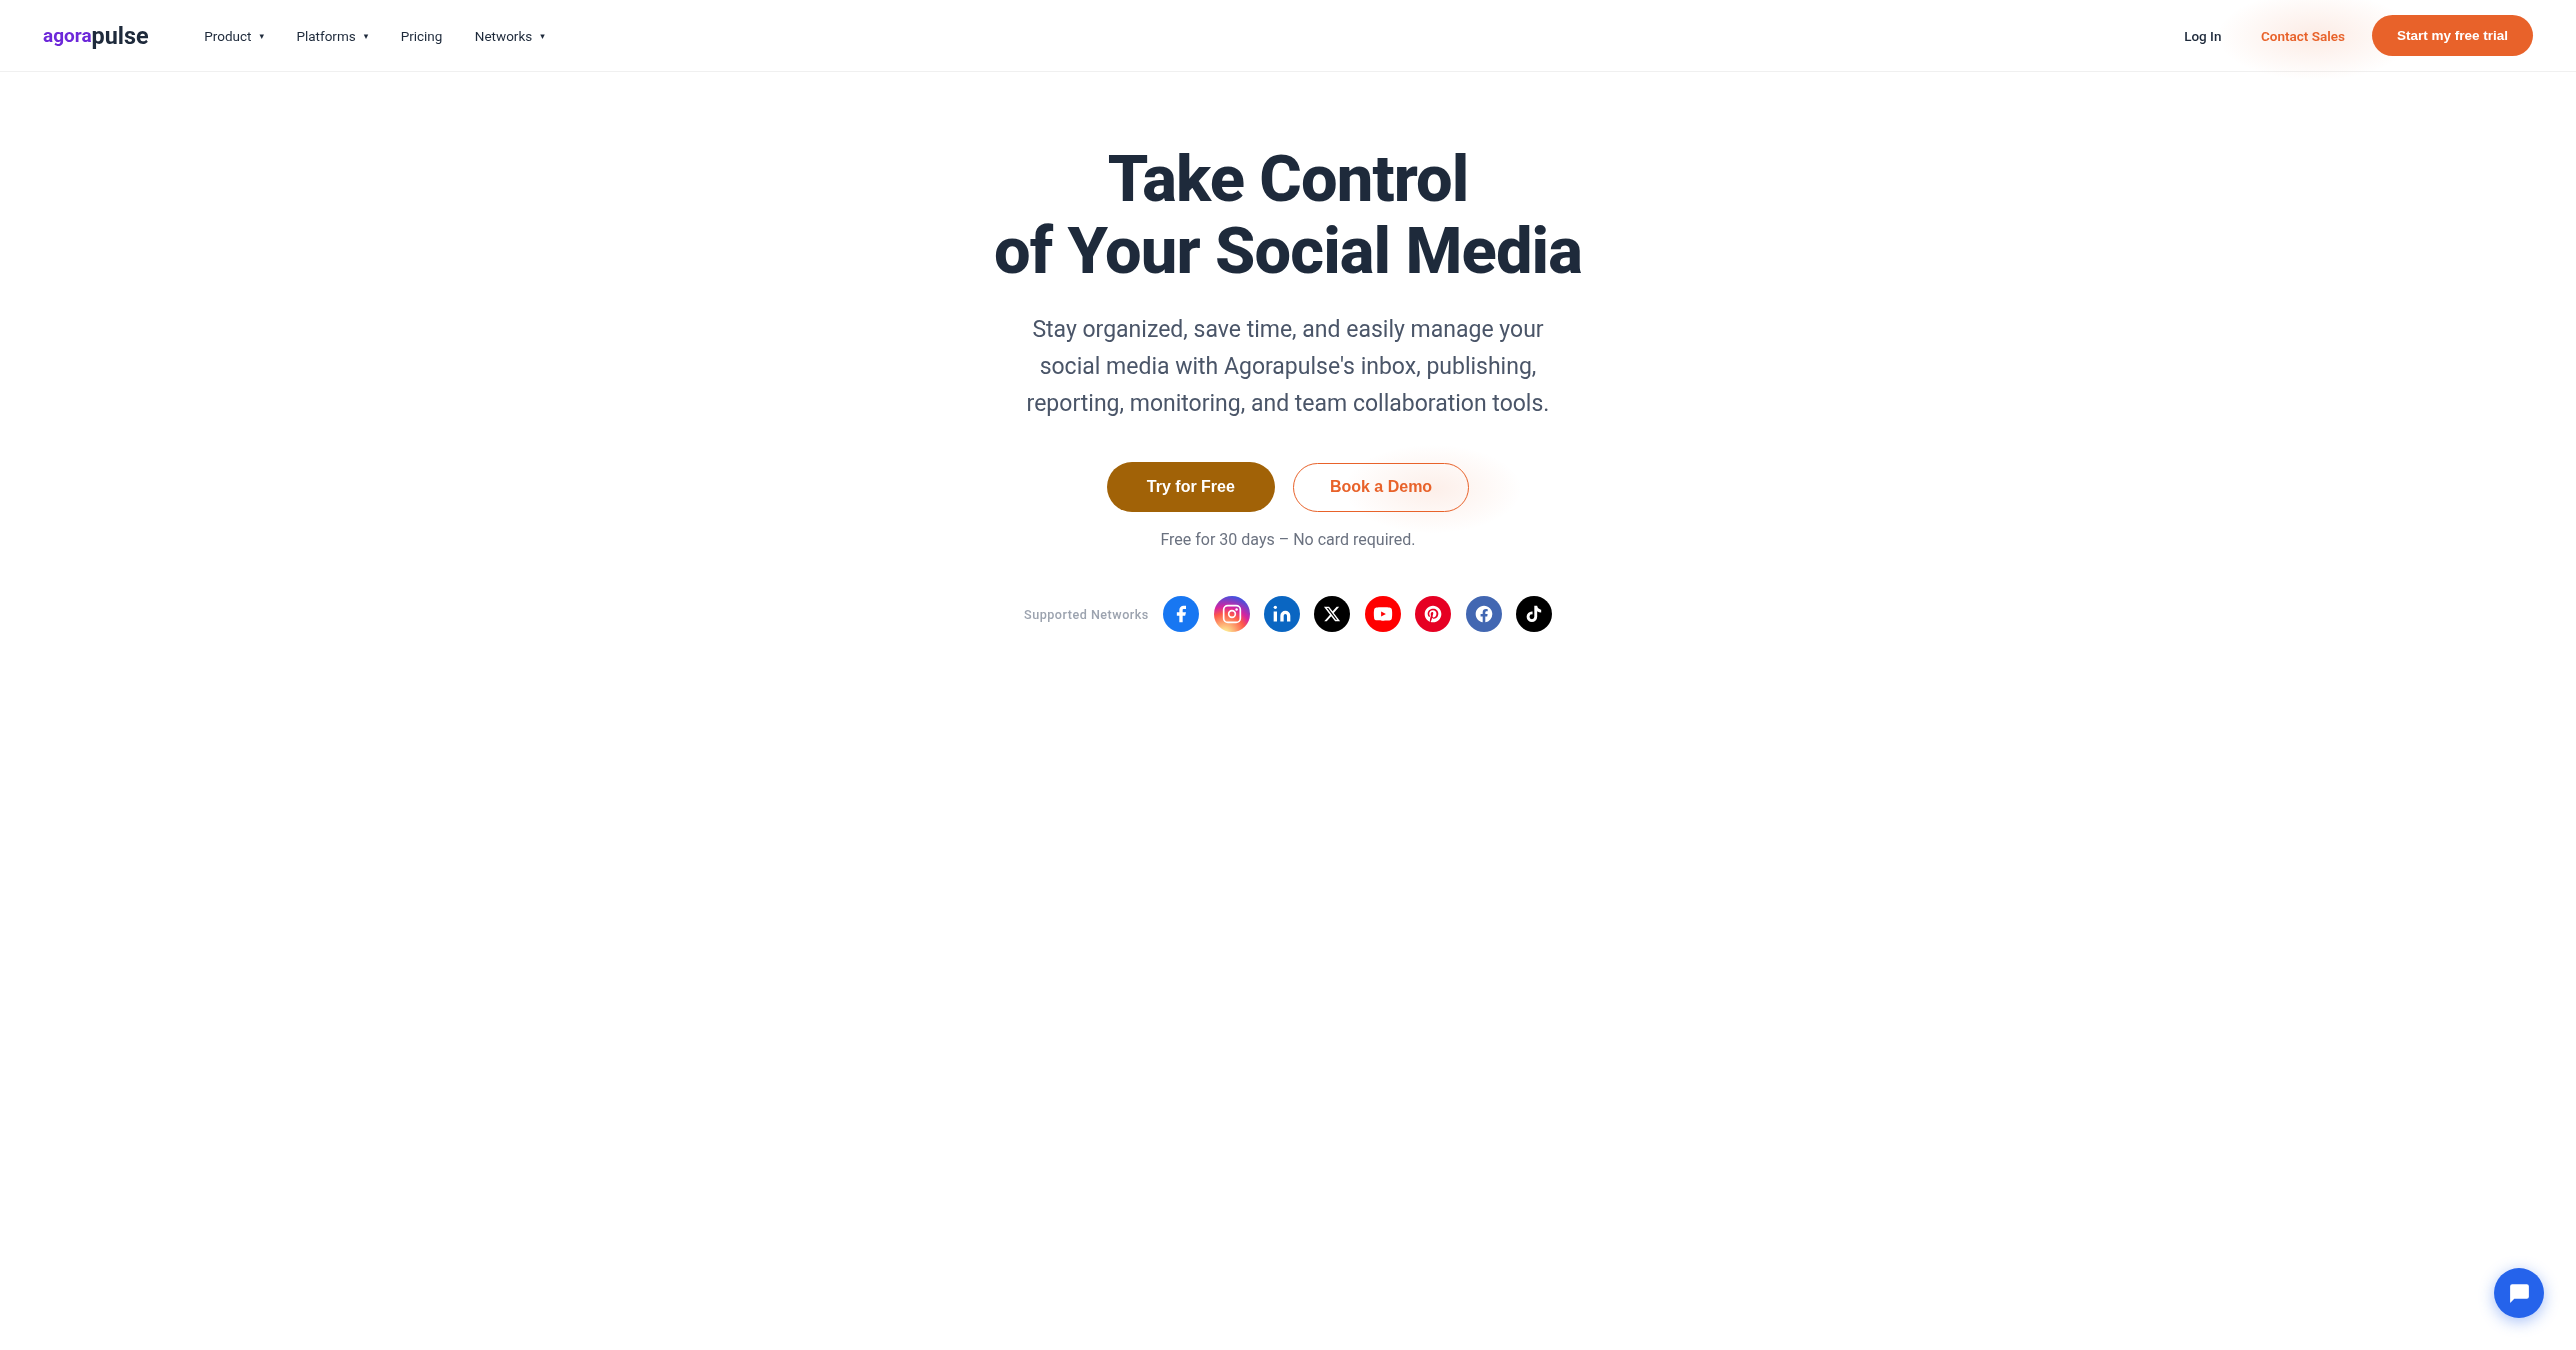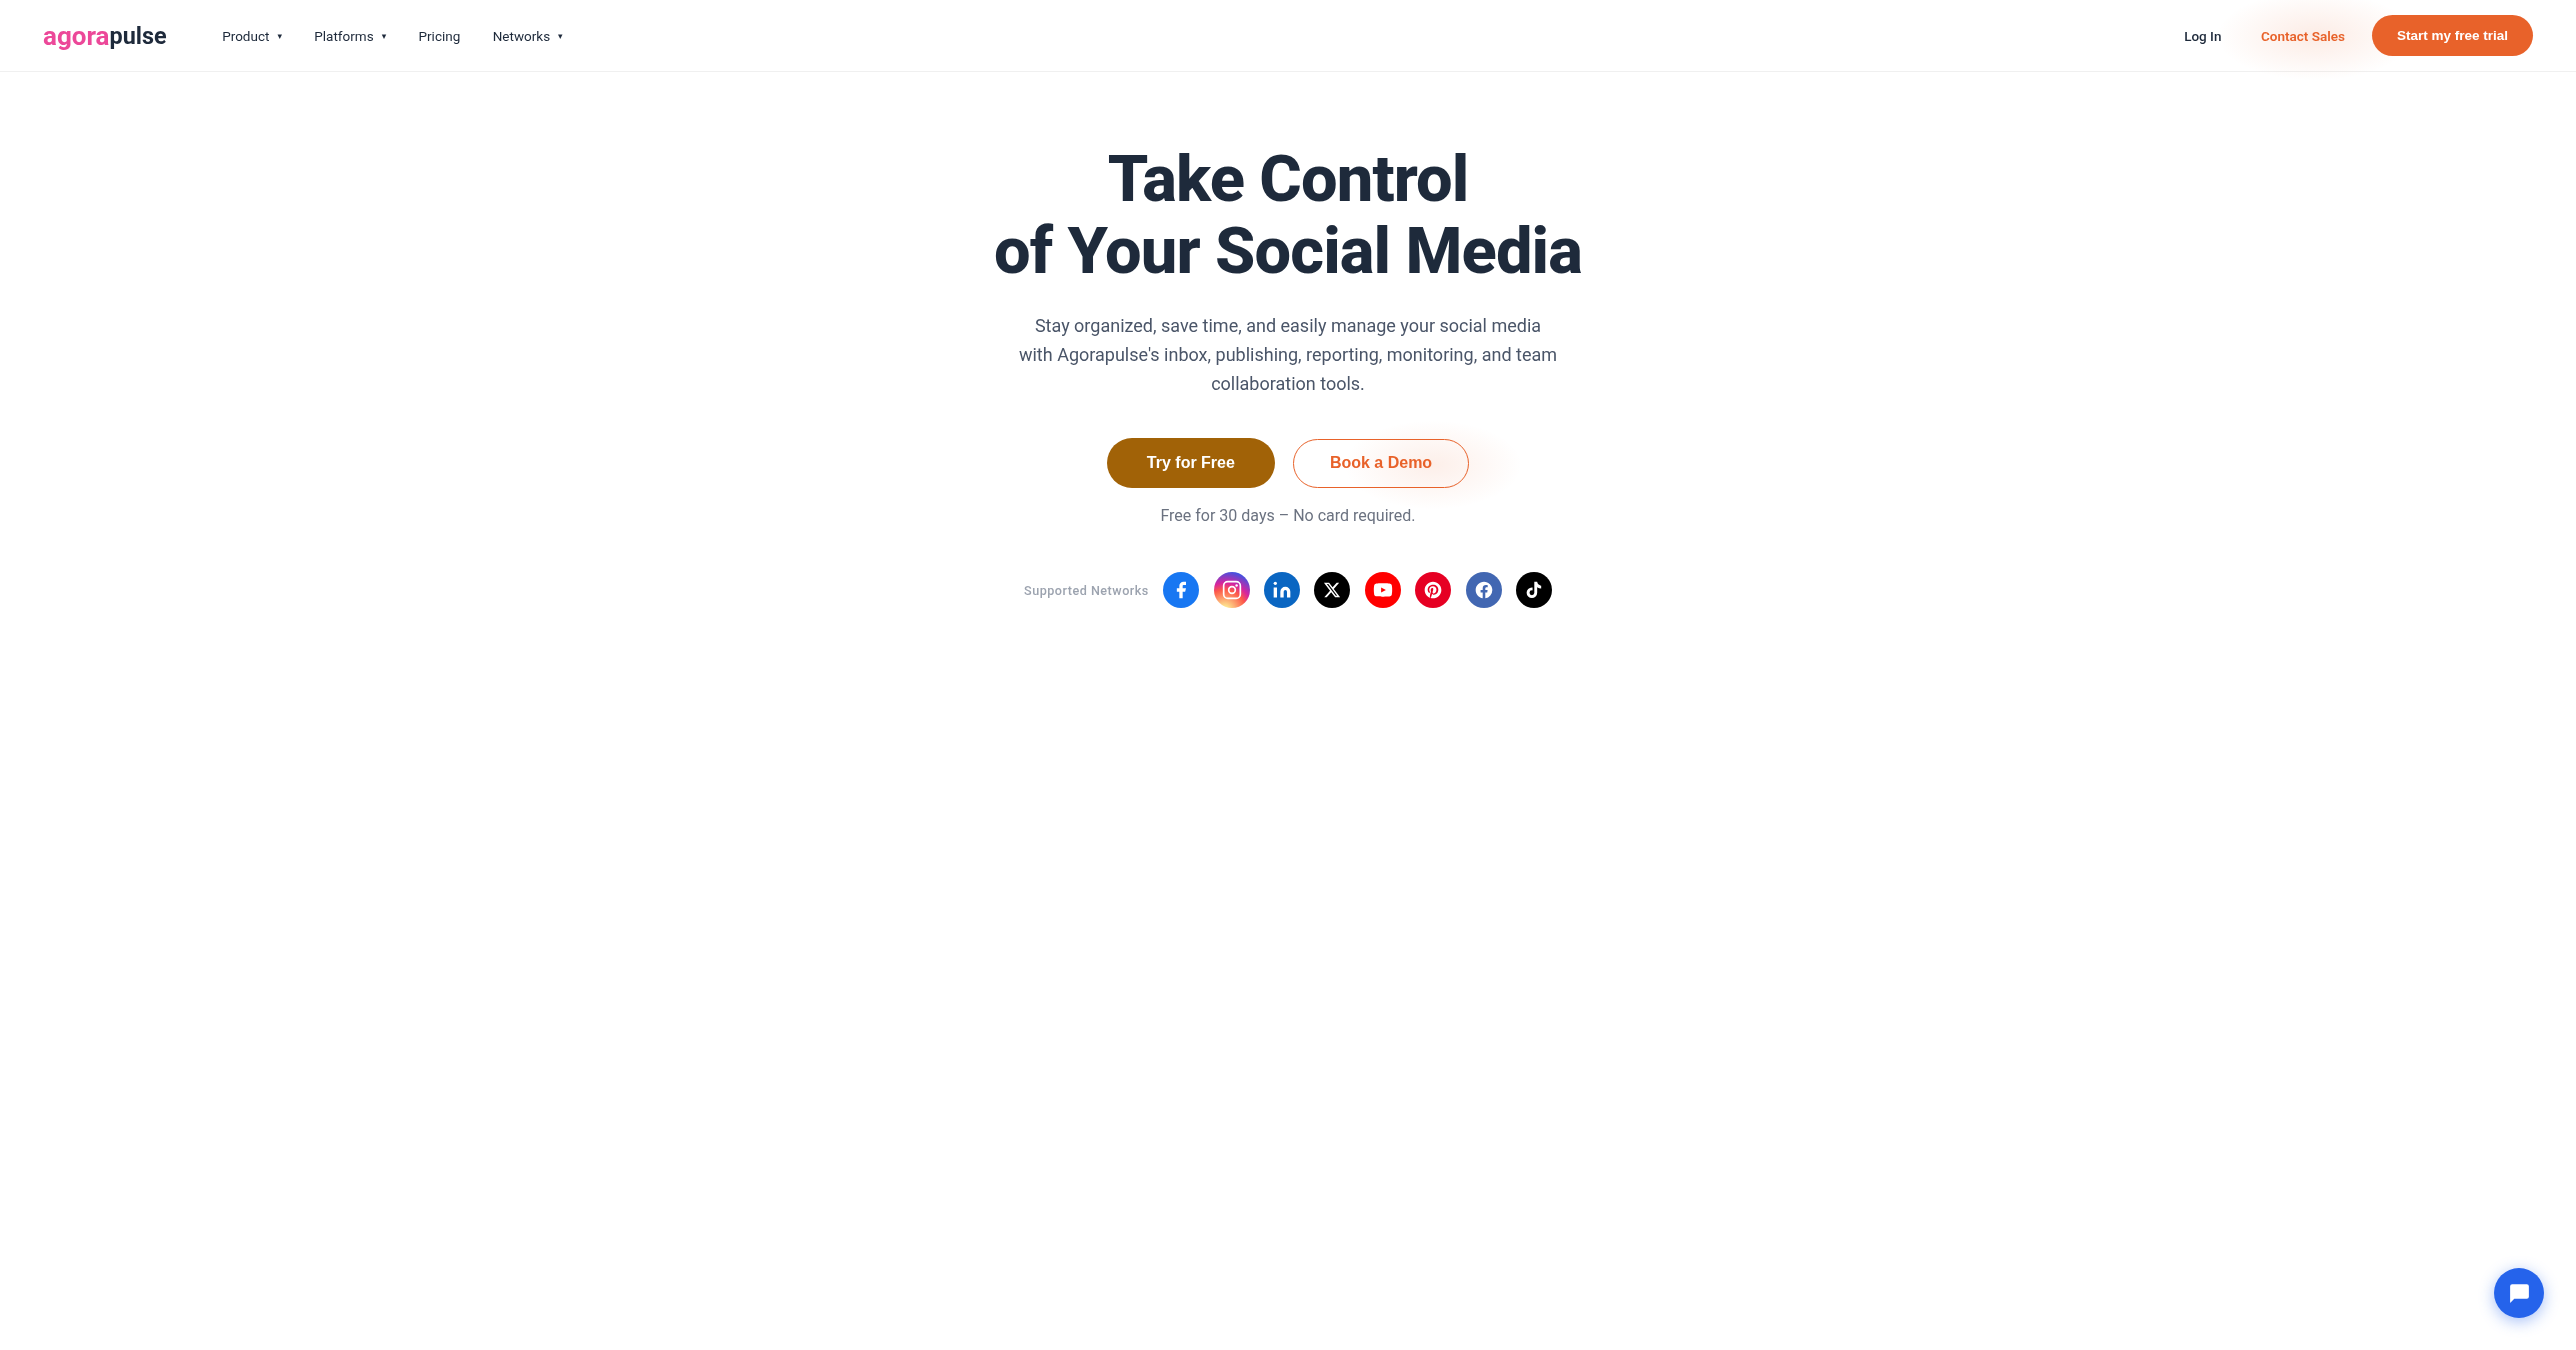--- a/index.html
+++ b/index.html
@@ -20,23 +20,23 @@
       border-bottom: 0.9px solid #f0f0f0;
       position: relative;
     }
     .nav-logo {
       display: flex;
       align-items: center;
       margin-right: 43px;
       text-decoration: none;
     }
     .logo-agora {
-      font-size: 26px;
+      font-size: 19px;
       font-weight: 700;
-      color: #ec4899;
+      color: #6d28d9;
     }
     .logo-pulse {
       font-size: 23.4px;
       font-weight: 700;
       color: #1e2a3b;
     }
     .nav-links {
       display: flex;
       align-items: center;
       gap: 7.2px;
@@ -115,21 +115,21 @@
       font-size: 65px;
       font-weight: 800;
       color: #1e2a3b;
       line-height: 1.1;
       max-width: 720px;
       margin-bottom: 25px;
       letter-spacing: -0.9px;
     }
 
     .hero-subtitle {
-      font-size: 18px;
+      font-size: 23px;
       font-weight: 400;
       color: #4a5568;
       line-height: 1.6;
       max-width: 540px;
       margin-bottom: 40px;
     }
 
     .hero-buttons {
       display: flex;
       align-items: center;

